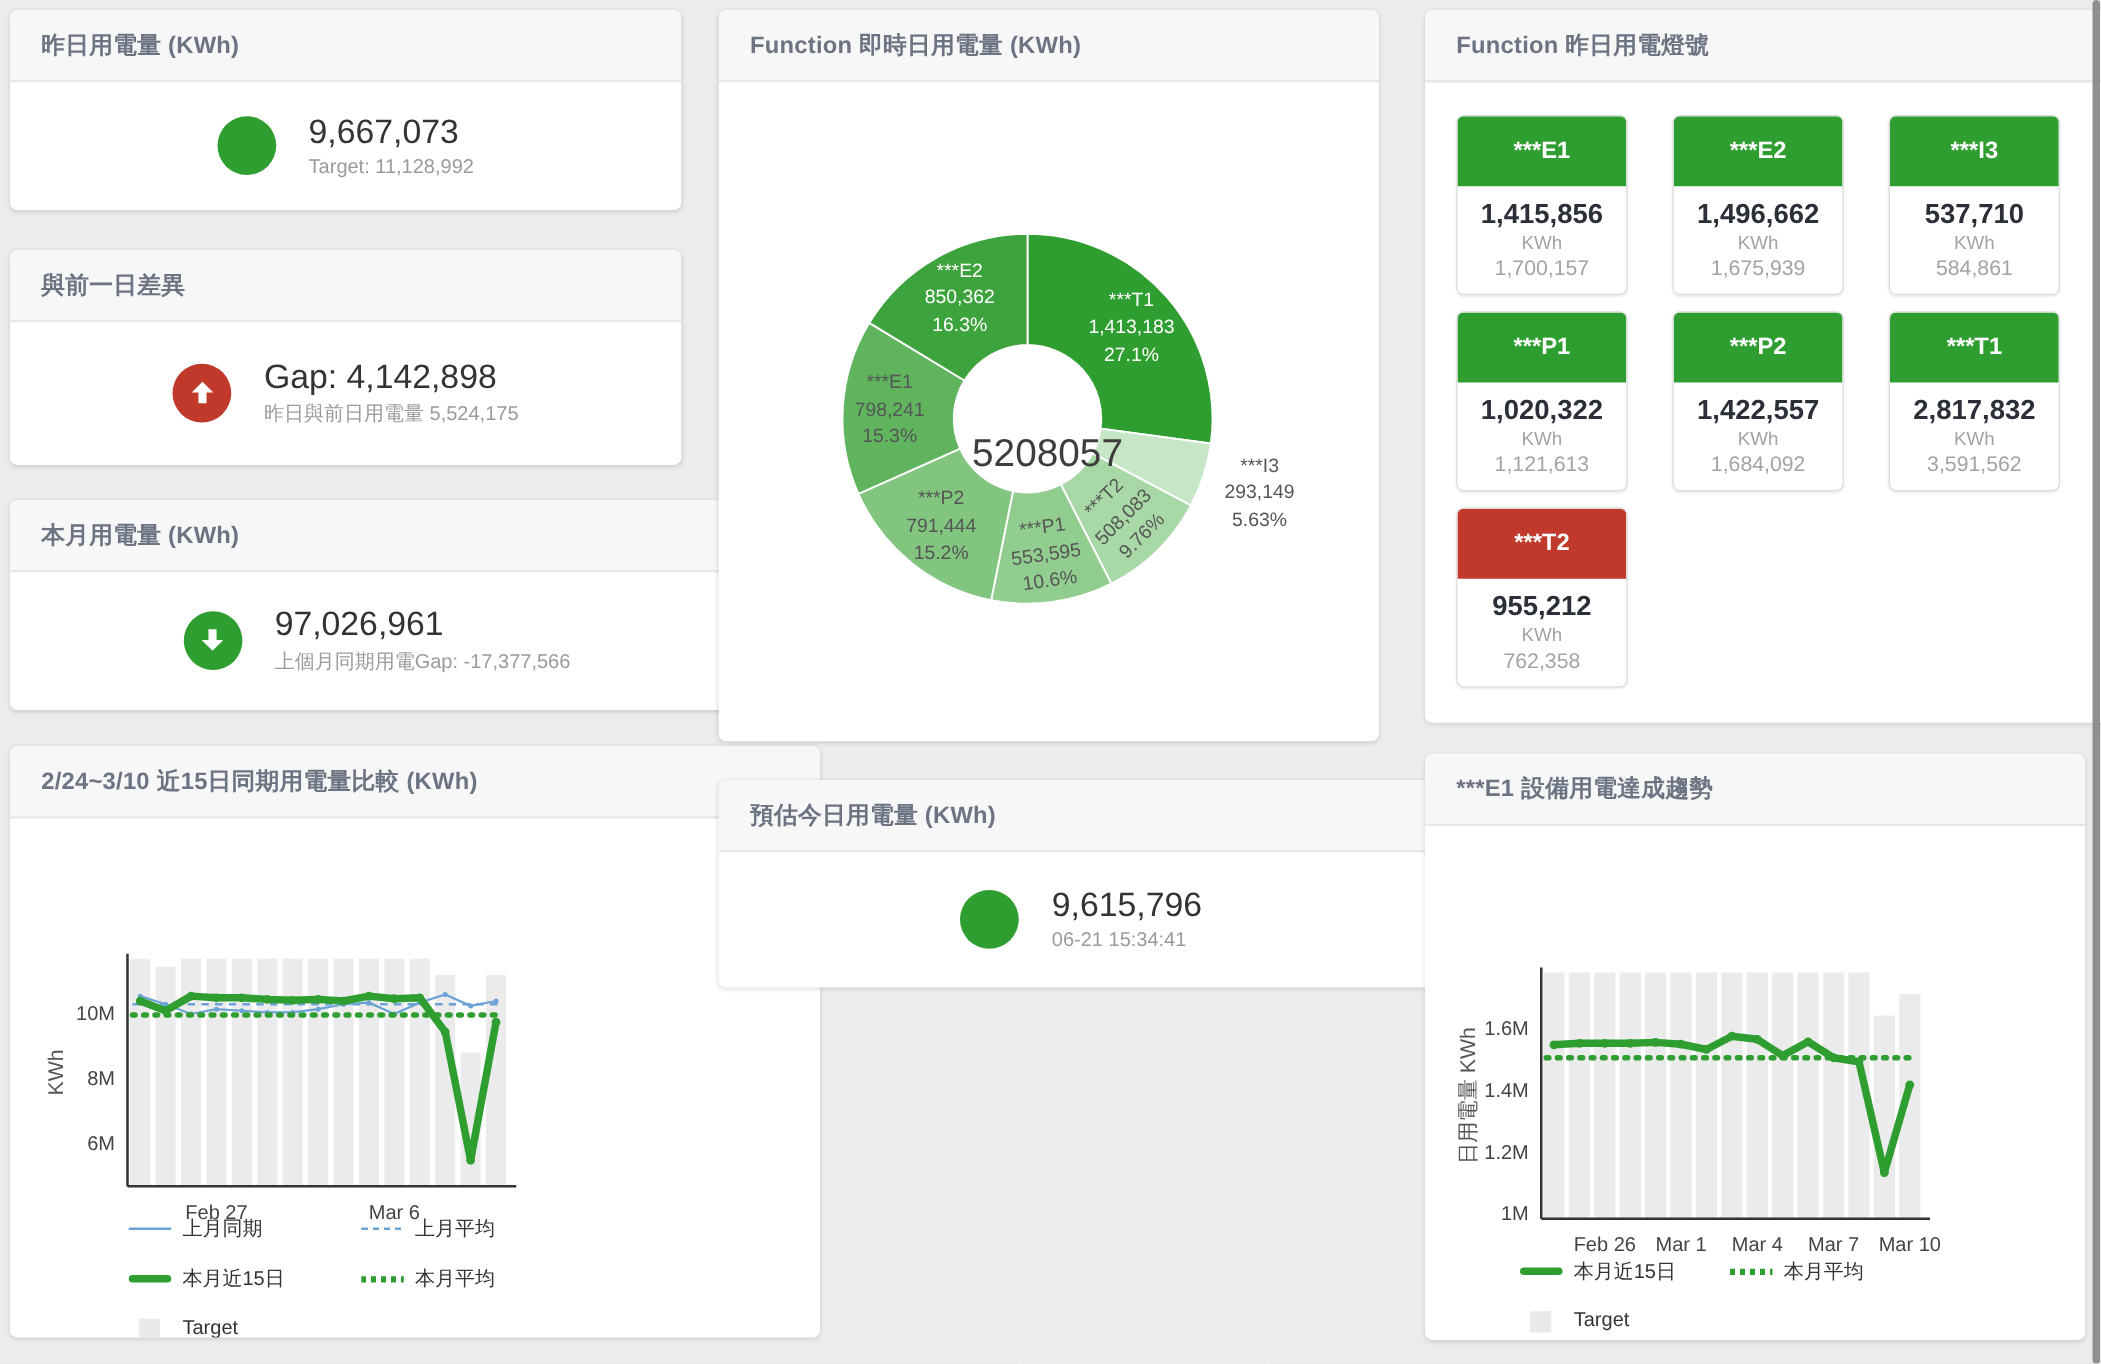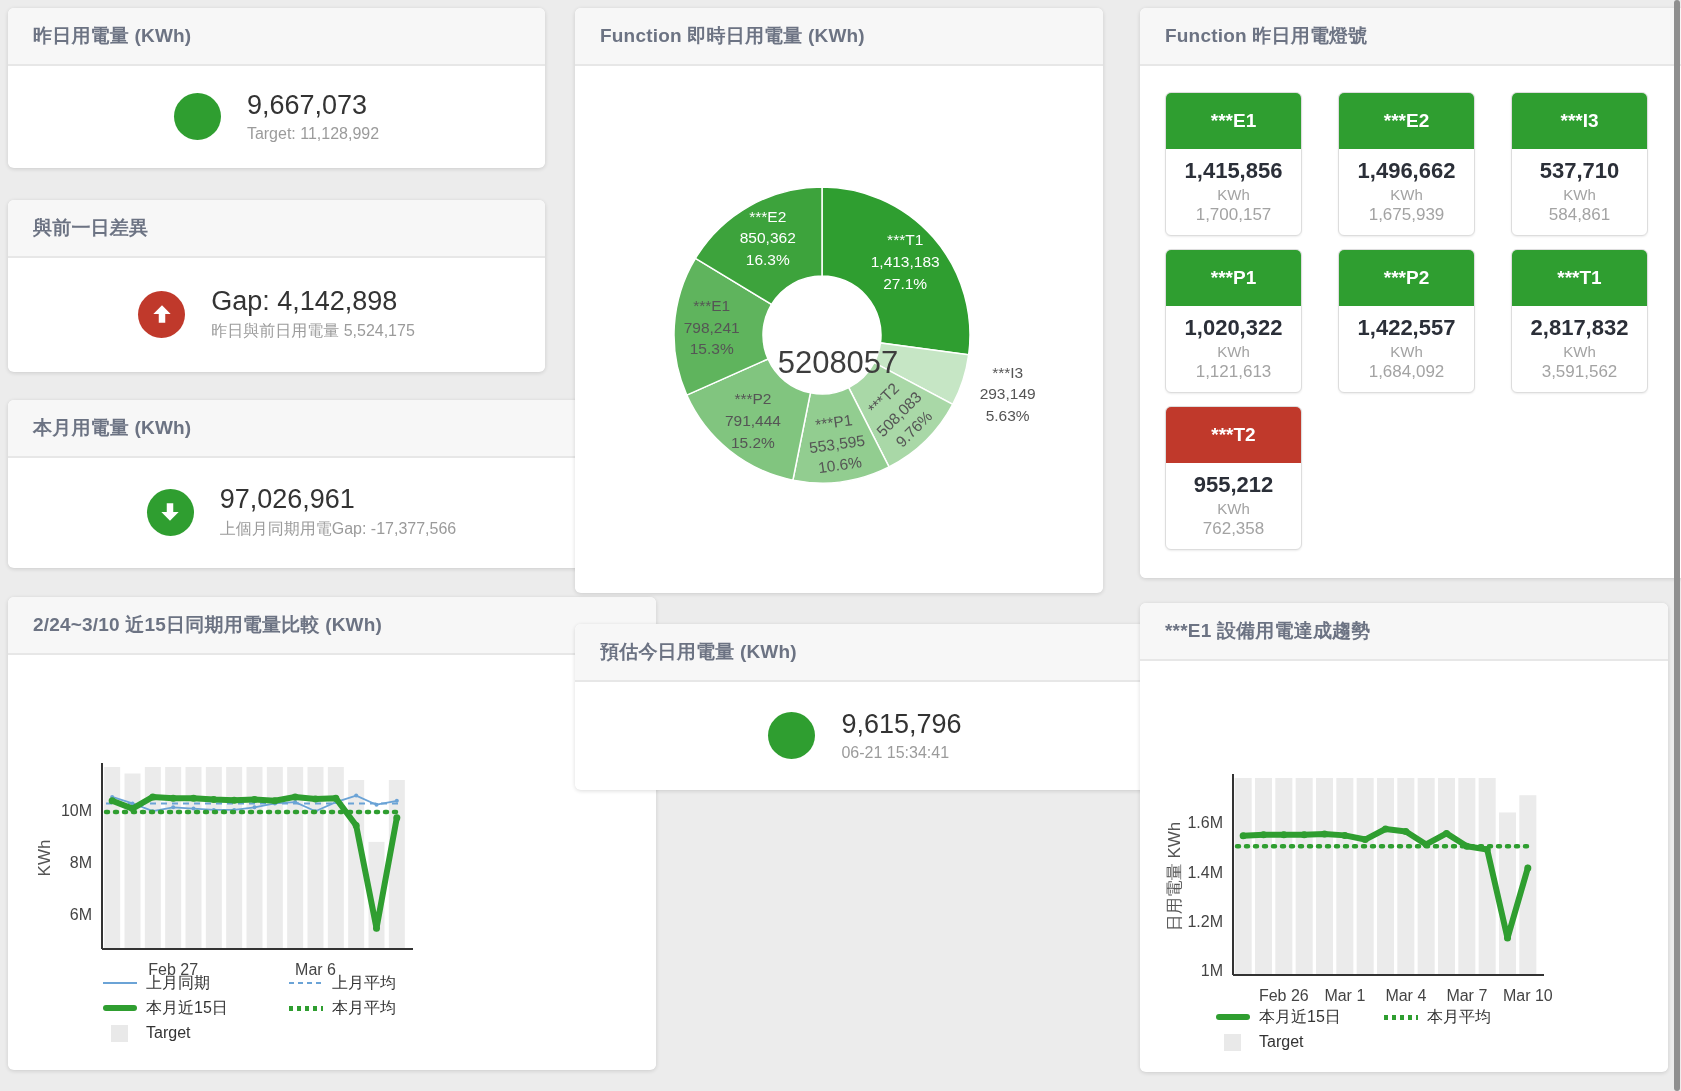--- a/index.html
+++ b/index.html
@@ -23,21 +23,21 @@
   .tile { border:1px solid #ddd; border-radius:6px; overflow:hidden; background:#fff; box-shadow:0 1px 2px rgba(0,0,0,.08); height:144px; }
   .tile-head { height:56px; display:flex; align-items:center; justify-content:center; color:#fff; font-size:19px; font-weight:bold; }
   .tile-head.green { background:#2f9e30; }
   .tile-head.red { background:#c0392b; }
   .tile-body { text-align:center; padding-top:9px; }
   .tile-value { font-size:22px; font-weight:bold; color:#2b2f38; }
   .tile-unit { font-size:15px; color:#a3a3a3; margin-top:2px; }
   .tile-target { font-size:17px; color:#a3a3a3; margin-top:2px; }
   
   .chart-box { position:absolute; inset:0; }
-  .legend { position:absolute; display:grid; row-gap:5px; }
+  .legend { position:absolute; display:grid; row-gap:20px; }
   .legend-item { display:flex; align-items:center; height:20px; }
   .legend-label { font-size:16px; color:#333; }
   .sw { width:34px; height:18px; margin-right:9px; flex:none; display:flex; align-items:center; }
   .sw i { display:block; width:100%; }
   .sw.line-thin i { height:2px; background:#6ba3d6; }
   .sw.dash i { height:2px; background:repeating-linear-gradient(90deg,#6ba3d6 0 5px,transparent 5px 9px); }
   .sw.line-thick i { height:6px; border-radius:3px; background:#2f9e30; }
   .sw.dots i { height:5px; background:repeating-linear-gradient(90deg,#2f9e30 0 4px,transparent 4px 8px); }
   .sw.box i { width:17px; height:17px; background:#e9e9e9; margin:0 auto 0 8px; }
   

